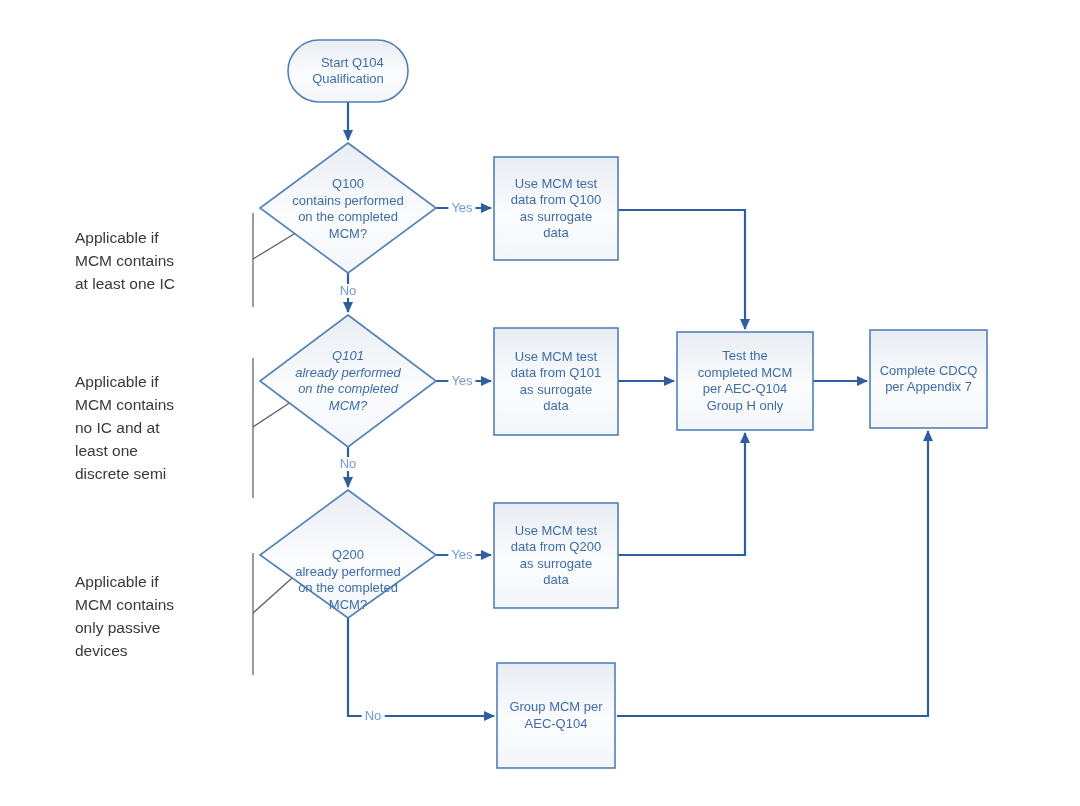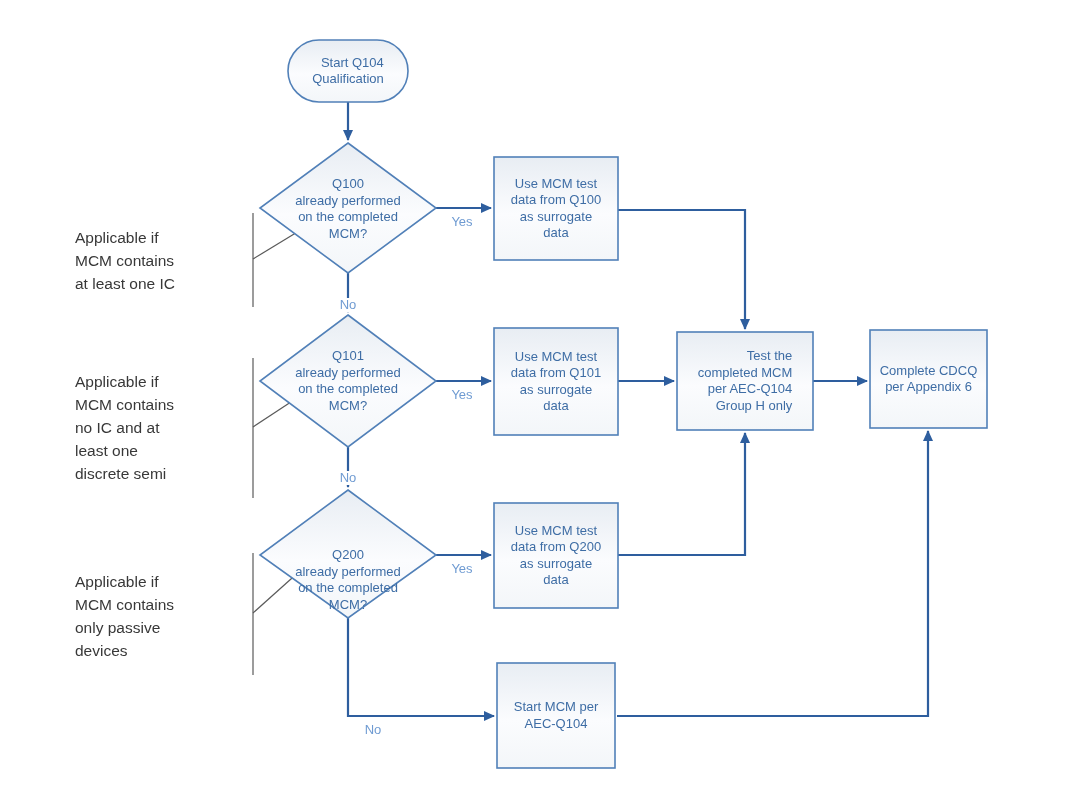--- a/index.html
+++ b/index.html
@@ -21,21 +21,21 @@
   .callout{stroke:var(--callout-line-color);stroke-width:1.2;fill:none;}
   .arrowhead{fill:var(--connector-color);}
   .node-label{
     position:absolute;display:flex;align-items:center;justify-content:center;
     text-align:center;white-space:pre-line;color:var(--shape-text-color);
     font-size:13px;line-height:16.5px;pointer-events:none;
   }
   .edge-label{
     position:absolute;transform:translate(-50%,-50%);
     color:var(--edge-label-color);font-size:13px;line-height:14px;
-    background:#ffffff;padding:0 3px;white-space:nowrap;margin-top:14px;
+    background:#ffffff;padding:0 3px;white-space:nowrap;
   }
   .annotation{
     position:absolute;left:75px;width:170px;text-align:left;
     color:var(--annotation-text-color);font-size:15.5px;line-height:23px;
     white-space:pre-line;
   }
 </style>
 </head>
 <body>
 
@@ -81,50 +81,50 @@
     <rect class="shape" x="494" y="328" width="124" height="107"></rect>
     <rect class="shape" x="494" y="503" width="124" height="105"></rect>
     <rect class="shape" x="677" y="332" width="136" height="98"></rect>
     <rect class="shape" x="870" y="330" width="117" height="98"></rect>
     <rect class="shape" x="497" y="663" width="118" height="105"></rect>
   </svg>
 
   <div class="node-label" style="left:288px;top:40px;width:120px;height:62px;text-align:right;">Start Q104
 Qualification</div>
   <div class="node-label" style="left:270px;top:165px;width:156px;height:88px;">Q100
-already performed
+contains performed
 on the completed
 MCM?</div>
-  <div class="node-label" style="left:270px;top:337px;width:156px;height:88px;">Q101
+  <div class="node-label" style="left:270px;top:337px;width:156px;height:88px;font-style:italic;">Q101
 already performed
 on the completed
 MCM?</div>
   <div class="node-label" style="left:270px;top:536px;width:156px;height:88px;">Q200
 already performed
 on the completed
 MCM?</div>
   <div class="node-label" style="left:494px;top:157px;width:124px;height:103px;">Use MCM test
 data from Q100
 as surrogate
 data</div>
   <div class="node-label" style="left:494px;top:328px;width:124px;height:107px;">Use MCM test
 data from Q101
 as surrogate
 data</div>
   <div class="node-label" style="left:494px;top:503px;width:124px;height:105px;">Use MCM test
 data from Q200
 as surrogate
 data</div>
-  <div class="node-label" style="left:677px;top:332px;width:136px;height:98px;text-align:right;">Test the
+  <div class="node-label" style="left:677px;top:332px;width:136px;height:98px;">Test the
 completed MCM
 per AEC-Q104
 Group H only</div>
   <div class="node-label" style="left:870px;top:330px;width:117px;height:98px;">Complete CDCQ
-per Appendix 6</div>
-  <div class="node-label" style="left:497px;top:663px;width:118px;height:105px;">Start MCM per
+per Appendix 7</div>
+  <div class="node-label" style="left:497px;top:663px;width:118px;height:105px;">Group MCM per
 AEC-Q104</div>
 
   <span class="edge-label" style="left:462px;top:208px;">Yes</span>
   <span class="edge-label" style="left:348px;top:291px;">No</span>
   <span class="edge-label" style="left:462px;top:381px;">Yes</span>
   <span class="edge-label" style="left:348px;top:464px;">No</span>
   <span class="edge-label" style="left:462px;top:555px;">Yes</span>
   <span class="edge-label" style="left:373px;top:716px;">No</span>
 
   <div class="annotation" style="top:226px;">Applicable if

